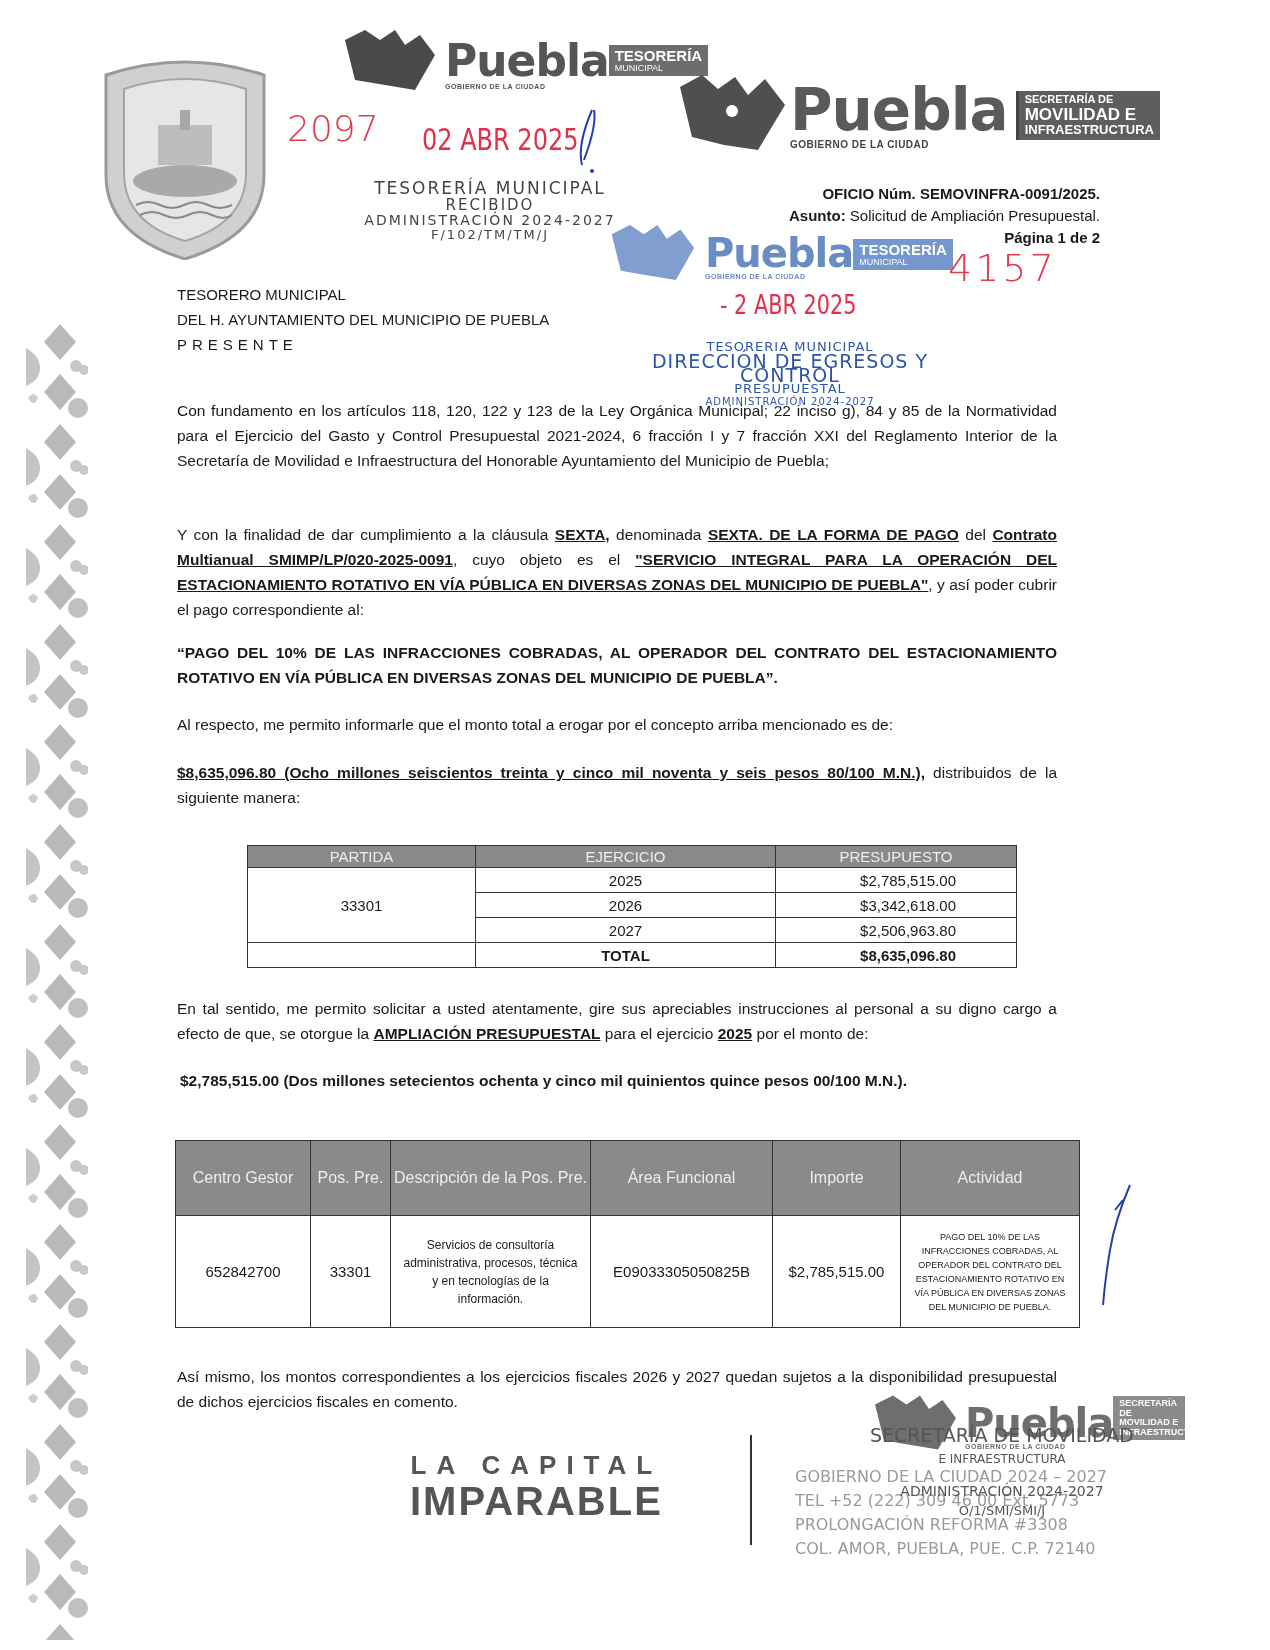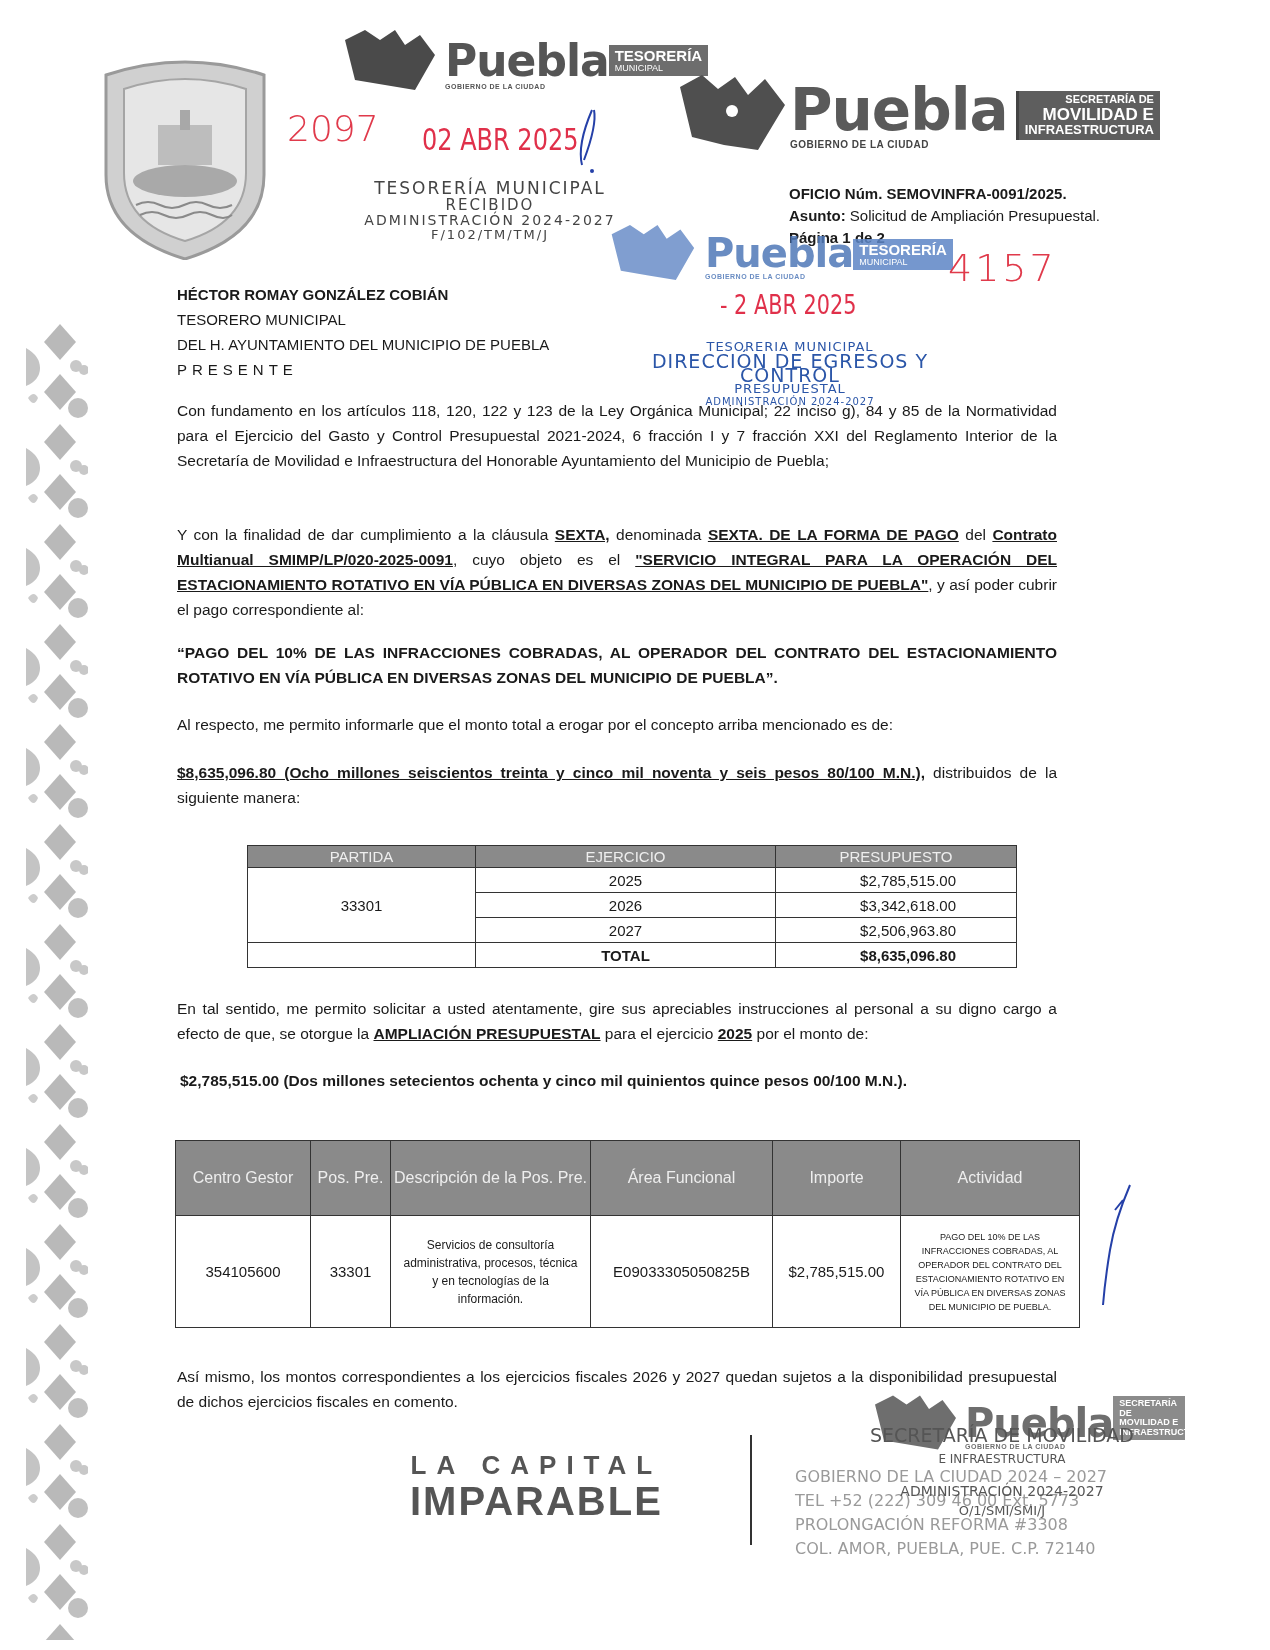--- a/index.html
+++ b/index.html
@@ -21,40 +21,40 @@
   .logo .word { font-family: "DejaVu Sans", sans-serif; font-weight: bold; letter-spacing: -1px; line-height: 1; }
   .logo .sub { font-size: 7px; letter-spacing: 0.5px; font-weight: bold; }
   .tag-box { color: #fff; font-weight: bold; padding: 3px 6px; line-height: 1.05; }
 
   .logo-tes-top { left: 345px; top: 30px; }
   .logo-tes-top .word { font-size: 44px; color: #555; }
   .logo-tes-top .tag-box { background: #6d6d6d; font-size: 15px; }
 
   .logo-semov { left: 680px; top: 75px; }
   .logo-semov .word { font-size: 58px; color: #5a5a5a; }
-  .logo-semov .tag-box { background: #5e5e5e; font-size: 11px; border-left: 3px solid #444; margin-left: 8px; text-align: right; }
+  .logo-semov .tag-box { background: #5e5e5e; font-size: 11px; border-left: 3px solid #444; margin-left: 8px; }
   .logo-semov .tag-box b { font-size: 17px; display: block; }
 
   .logo-tes-blue { left: 610px; top: 225px; opacity: 0.85; }
   .logo-tes-blue .word { font-size: 40px; color: #4f78b8; }
   .logo-tes-blue .sub { color: #4f78b8; }
   .logo-tes-blue .tag-box { background: #5d86c6; font-size: 15px; }
 
   .logo-semov-bottom { left: 875px; top: 1395px; opacity: 0.85; }
   .logo-semov-bottom .word { font-size: 40px; color: #555; }
   .logo-semov-bottom .tag-box { background: #777; font-size: 9px; }
 
   
   .stamp-red-num { color: #e03a4b; font-family: "DejaVu Sans", sans-serif; font-weight: 300; }
   .stamp-date { color: #e0304a; font-family: "DejaVu Sans", sans-serif; transform: scaleX(0.8); transform-origin: left; }
   .stamp-gray { color: #444; text-align: center; font-family: "DejaVu Sans", sans-serif; letter-spacing: 2px; }
   .stamp-blue { color: #2b56a8; text-align: center; font-family: "DejaVu Sans", sans-serif; letter-spacing: 1px; }
 
   
-  .oficio { right: 170px; top: 183px; text-align: left; font-size: 15px; line-height: 22px; }
+  .oficio { right: 170px; top: 183px; text-align: right; font-size: 15px; line-height: 22px; }
 
   
   .addressee { left: 177px; top: 282px; font-size: 15px; line-height: 25px; }
   .addressee .name { font-weight: bold; }
   .addressee .presente { letter-spacing: 5px; }
 
   
   .body-text { left: 177px; width: 880px; font-size: 15.5px; line-height: 25px; text-align: justify; }
   .body-text b { font-weight: bold; text-decoration: underline; }
 
@@ -179,21 +179,20 @@
 <div class="abs stamp-date" style="left:720px;top:290px;font-size:26px;">- 2 ABR 2025</div>
 
 <div class="abs stamp-blue" style="left:640px;top:340px;width:300px;">
   <div style="font-size:13px;line-height:14px">TESORERIA MUNICIPAL</div>
   <div style="font-size:19px;line-height:14px">DIRECCIÓN DE EGRESOS Y CONTROL</div>
   <div style="font-size:13px;line-height:14px">PRESUPUESTAL</div>
   <div style="font-size:10px;line-height:12px">ADMINISTRACIÓN 2024-2027</div>
 </div>
 
 <div class="abs addressee">
-  <div class="name">HÉCTOR ROMAY GONZÁLEZ COBIÁN</div>
   <div>TESORERO MUNICIPAL</div>
   <div>DEL H. AYUNTAMIENTO DEL MUNICIPIO DE PUEBLA</div>
   <div class="presente">PRESENTE</div>
 </div>
 
 <p class="abs body-text" style="top:398px">Con fundamento en los artículos 118, 120, 122 y 123 de la Ley Orgánica Municipal; 22 inciso g), 84 y 85 de la Normatividad para el Ejercicio del Gasto y Control Presupuestal 2021-2024, 6 fracción I y 7 fracción XXI del Reglamento Interior de la Secretaría de Movilidad e Infraestructura del Honorable Ayuntamiento del Municipio de Puebla;</p>
 
 <p class="abs body-text" style="top:522px">
   <span>Y con la finalidad de dar cumplimiento a la cláusula </span><b>SEXTA,</b><span> denominada </span><b>SEXTA. DE LA FORMA DE PAGO</b><span> del </span><b>Contrato Multianual SMIMP/LP/020-2025-0091</b><span>, cuyo objeto es el </span><b>"SERVICIO INTEGRAL PARA LA OPERACIÓN DEL ESTACIONAMIENTO ROTATIVO EN VÍA PÚBLICA EN DIVERSAS ZONAS DEL MUNICIPIO DE PUEBLA"</b><span>, y así poder cubrir el pago correspondiente al:</span>
 </p>
@@ -248,21 +247,21 @@
       <th style="width:135px">Centro Gestor</th>
       <th style="width:80px">Pos. Pre.</th>
       <th style="width:200px">Descripción de la Pos. Pre.</th>
       <th style="width:182px">Área Funcional</th>
       <th style="width:128px">Importe</th>
       <th>Actividad</th>
     </tr>
   </thead>
   <tbody>
     <tr>
-      <td>354105600</td>
+      <td>652842700</td>
       <td>33301</td>
       <td class="desc">Servicios de consultoría administrativa, procesos, técnica y en tecnologías de la información.</td>
       <td>E09033305050825B</td>
       <td>$2,785,515.00</td>
       <td class="act">PAGO DEL 10% DE LAS INFRACCIONES COBRADAS, AL OPERADOR DEL CONTRATO DEL ESTACIONAMIENTO ROTATIVO EN VÍA PÚBLICA EN DIVERSAS ZONAS DEL MUNICIPIO DE PUEBLA.</td>
     </tr>
   </tbody>
 </table>
 
 <svg class="abs" style="left:1095px;top:1180px;width:40px;height:130px" viewBox="0 0 40 130">

